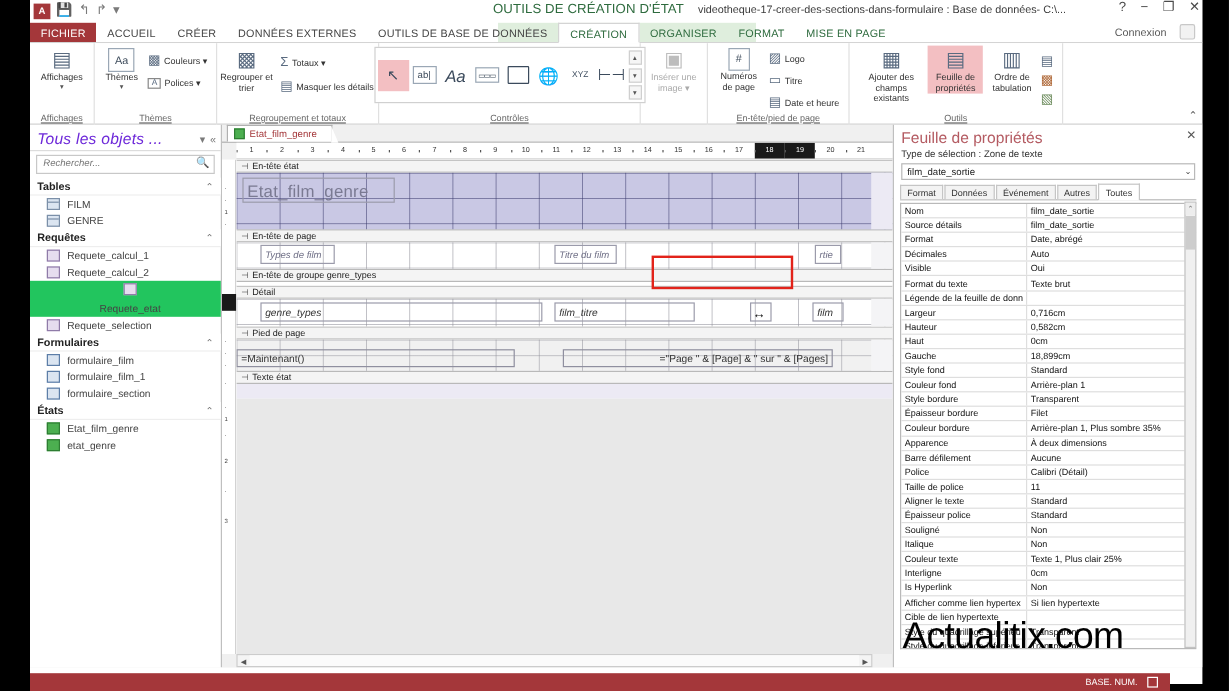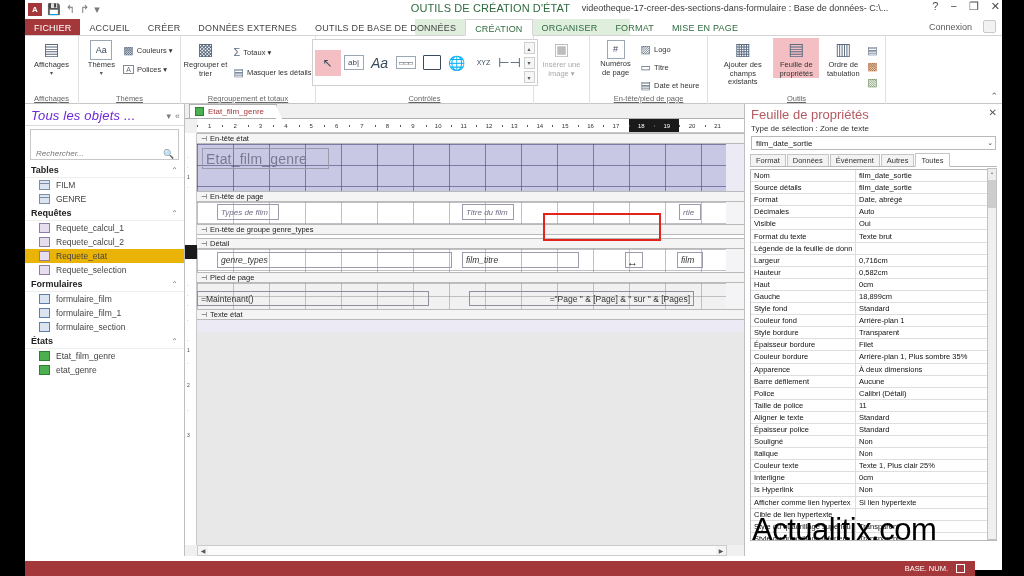--- a/index.html
+++ b/index.html
@@ -210,24 +210,24 @@
     border-bottom: 1px solid #dcdcdc;
   }
   .nav-title .t {
     font-size: 13px; color: #6d28d9; white-space: nowrap;
     letter-spacing: .2px;
     font-style: italic;
   }
   .nav-title .btns { display: flex; gap: 4px; align-items: center; color: #7a7a7a; font-size: 9px; }
   .nav-search {
     margin: 3px 5px 3px 5px;
-    height: 31px;
+    height: 16px;
     border: 1px solid #c8c8c8;
     background: #fff;
-    display: flex; align-items: flex-end;
+    display: flex; align-items: flex-start;
     padding: 0 3px;
     position: relative;
   }
   .nav-search input {
     border: none; outline: none; width: 100%;
     font-size: 8px; font-style: italic; color: #888;
     font-family: "Liberation Sans", sans-serif;
     background: transparent;
   }
   .nav-search .mag { font-size: 9px; color: #4a7fb5; }
@@ -237,21 +237,21 @@
     padding: 2px 6px 2px 6px;
     font-weight: bold; font-size: 9px; color: #222;
     border-bottom: 1px solid #eee;
   }
   .nav-group .chev { font-size: 8px; color: #777; font-weight: normal; }
   .nav-item {
     display: flex; align-items: center; gap: 6px;
     padding: 2px 6px 2px 14px;
     font-size: 8.5px; color: #444;
   }
-  .nav-item.sel { background: #eab308; }
+  .nav-item.sel { background: #22c55e; flex-direction: column; }
   .ico-sq {
     width: 11px; height: 10px;
     border: 1px solid #7b8fa8;
     background: #dbe5f1;
     flex: 0 0 auto;
     position: relative;
   }
   .ico-sq.table::before {
     content: ""; position: absolute; left: 0; right: 0; top: 2px;
     border-top: 1px solid #7b8fa8;

